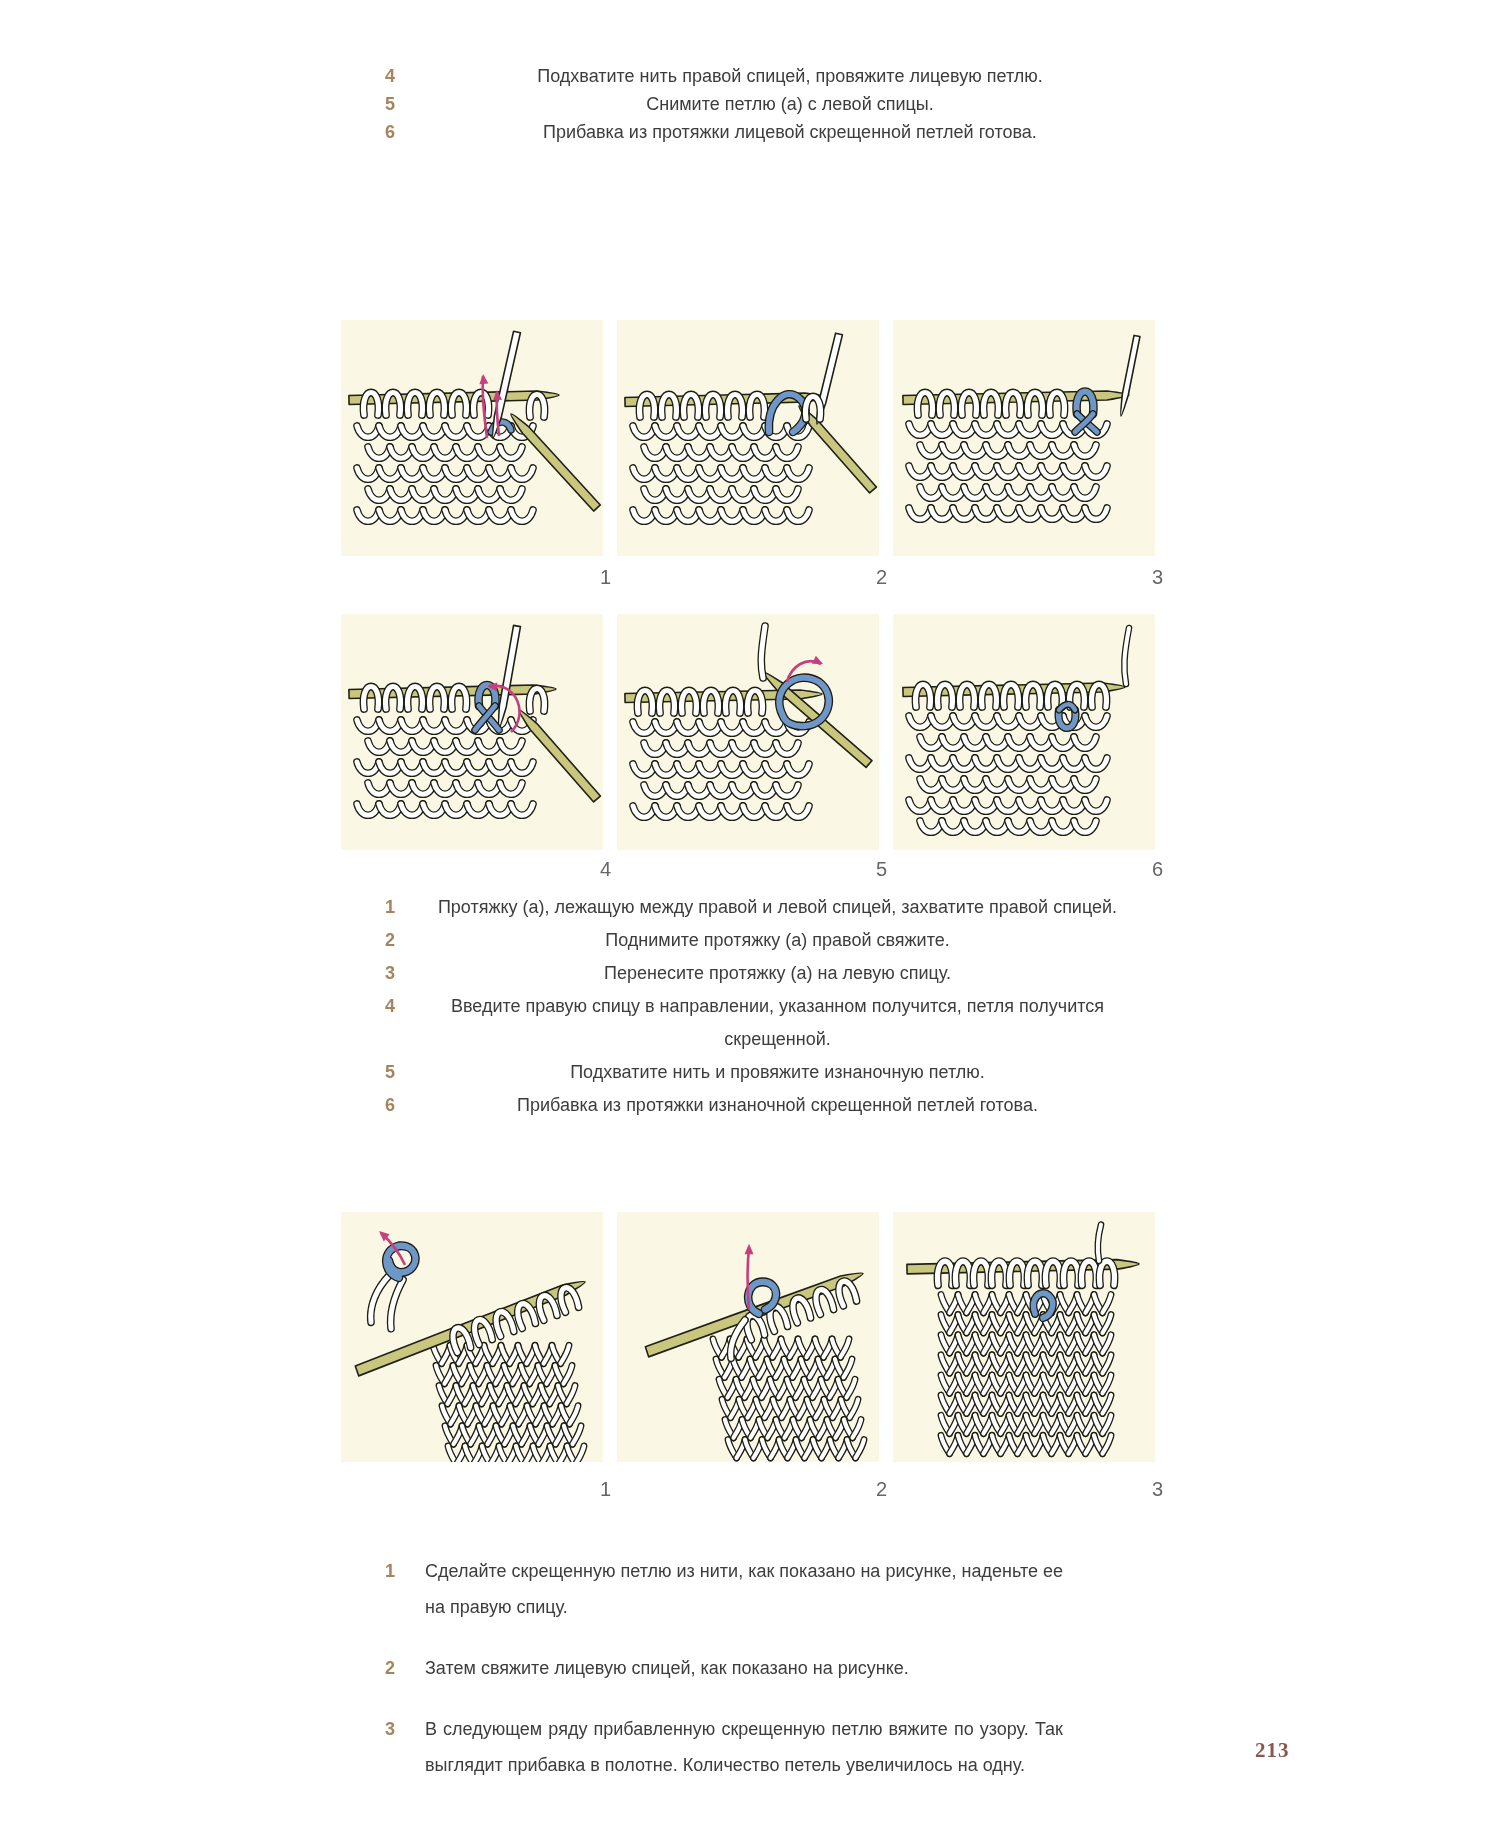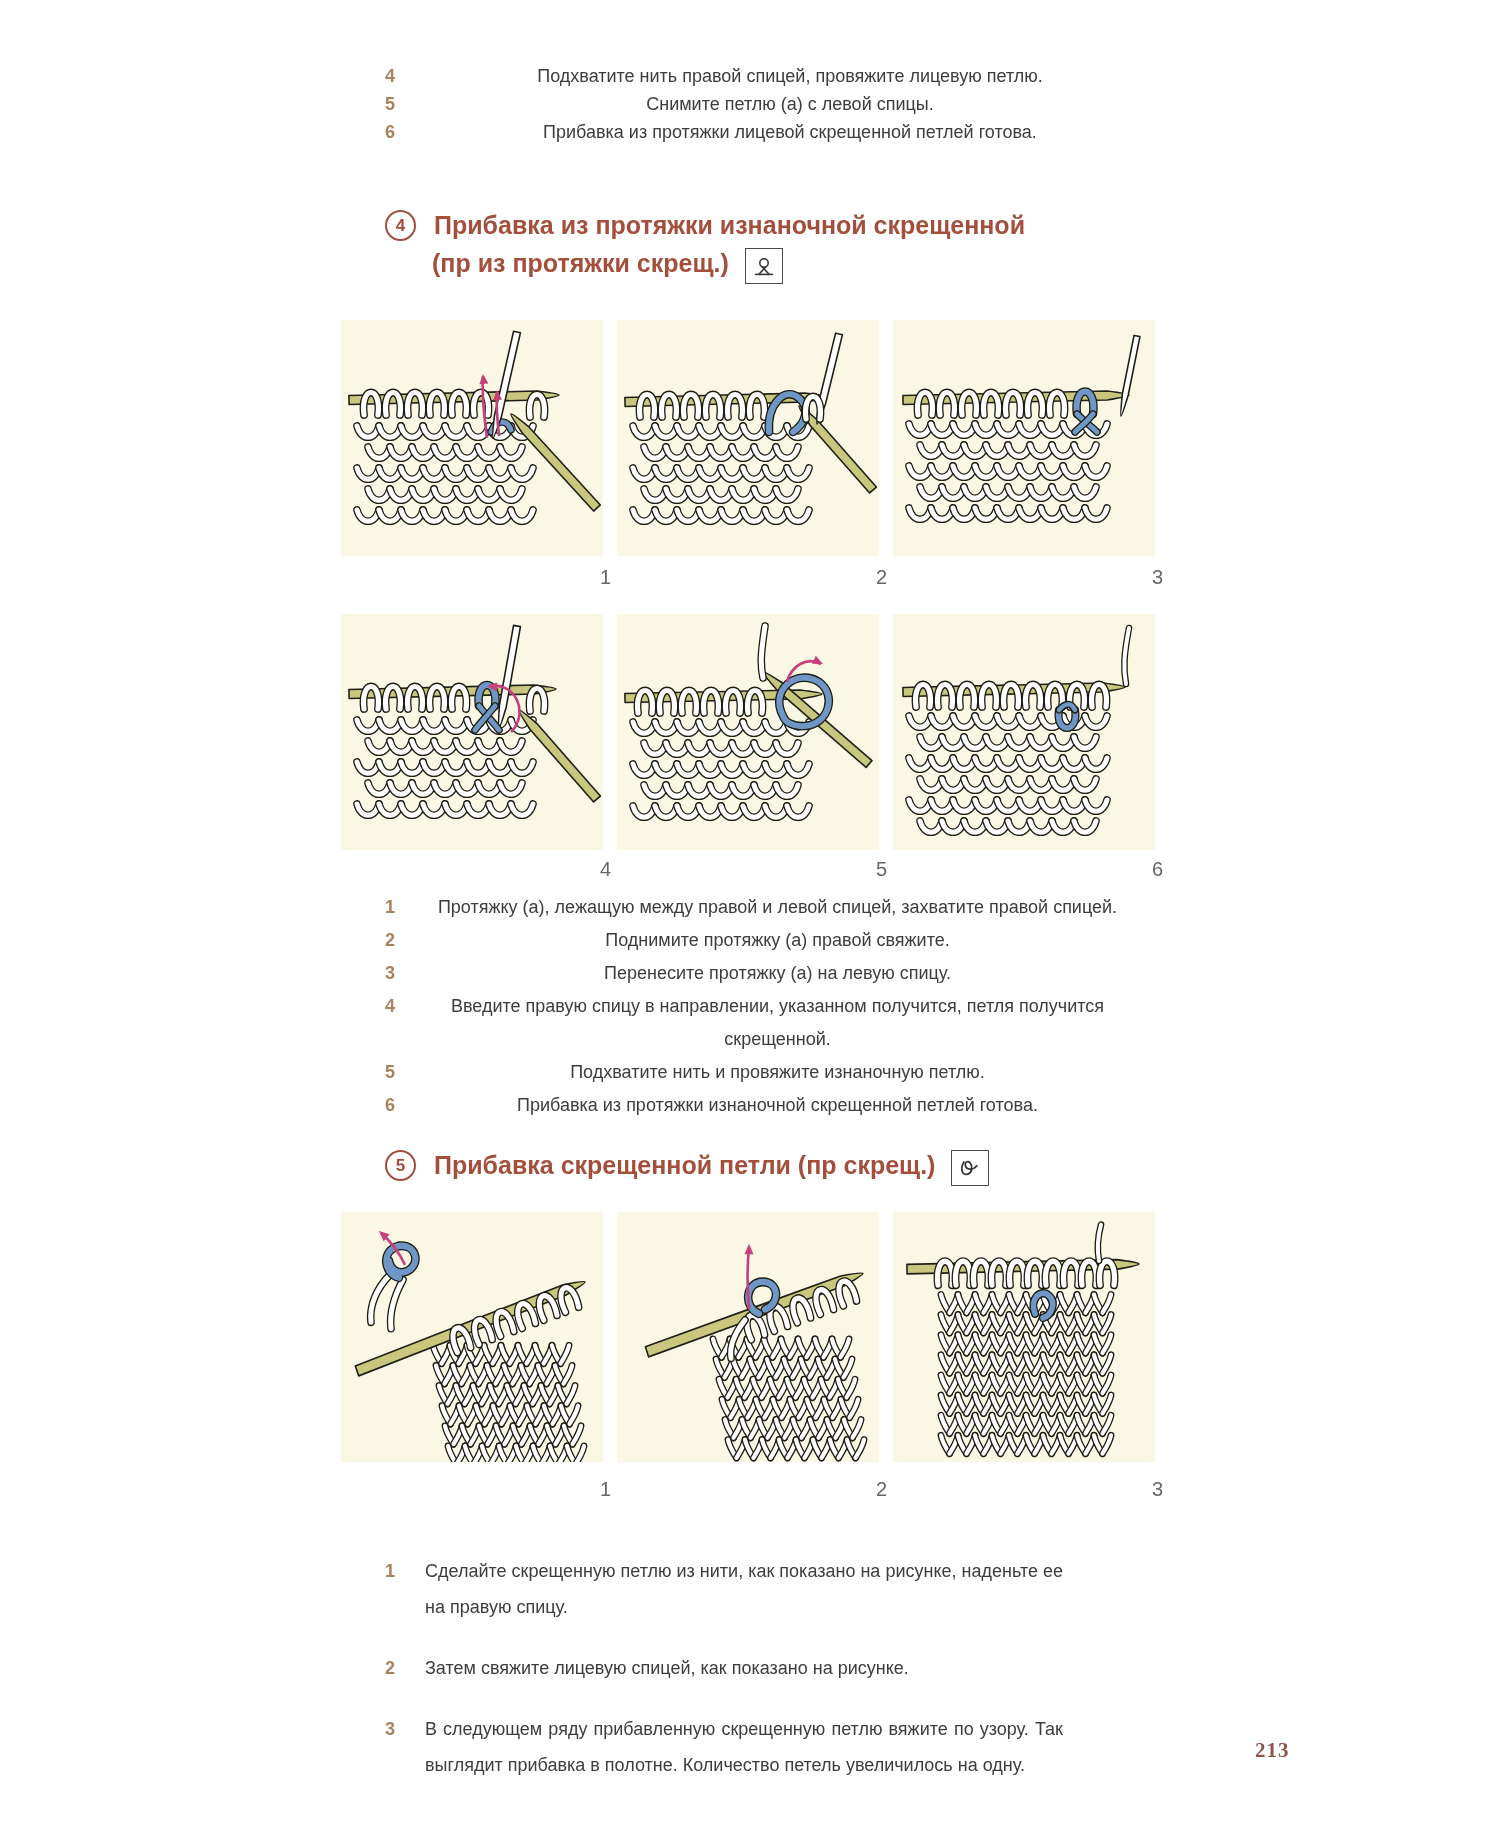--- a/index.html
+++ b/index.html
@@ -44,30 +44,20 @@
     <div class="step">
       <span class="num">5</span>
       <span class="txt">Снимите петлю (а) с левой спицы.</span>
       </div>
     <div class="step">
       <span class="num">6</span>
       <span class="txt">Прибавка из протяжки лицевой скрещенной петлей готова.</span>
       </div>
   </div>
 
-  <div class="sec-head" style="top:206px;">
-    <div><span class="sec-badge">4</span><span>Прибавка из протяжки изнаночной скрещенной</span></div>
-    <div class="h-line2"><span>(пр из протяжки скрещ.)</span><span class="sym-box">
-          <svg width="26" height="26" viewBox="0 0 34 34">
-        <path d="M 5 28 L 29 28" stroke="#333" stroke-width="2" fill="none"></path>
-        <circle cx="17" cy="13" r="5.5" stroke="#333" stroke-width="2" fill="none"></circle>
-        <path d="M 14 17.5 L 24 28 M 20 17.5 L 10 28" stroke="#333" stroke-width="2" fill="none"></path>
-      </svg>
-        </span></div>
-  </div>
 
   <svg class="fig" style="left:341px;top:320px;height:236px" viewBox="0 0 262 236" preserveAspectRatio="none">
       <path d="M 16 106 C 20 121 34 121 38 106" fill="none" stroke="#1d1d12" stroke-width="7.6" stroke-linecap="round"></path>
       <path d="M 16 106 C 20 121 34 121 38 106" fill="none" stroke="#fff" stroke-width="5" stroke-linecap="round"></path>
       <path d="M 38 106 C 42 121 56 121 60 106" fill="none" stroke="#1d1d12" stroke-width="7.6" stroke-linecap="round"></path>
       <path d="M 38 106 C 42 121 56 121 60 106" fill="none" stroke="#fff" stroke-width="5" stroke-linecap="round"></path>
       <path d="M 60 106 C 64 121 78 121 82 106" fill="none" stroke="#1d1d12" stroke-width="7.6" stroke-linecap="round"></path>
       <path d="M 60 106 C 64 121 78 121 82 106" fill="none" stroke="#fff" stroke-width="5" stroke-linecap="round"></path>
       <path d="M 82 106 C 86 121 100 121 104 106" fill="none" stroke="#1d1d12" stroke-width="7.6" stroke-linecap="round"></path>
       <path d="M 82 106 C 86 121 100 121 104 106" fill="none" stroke="#fff" stroke-width="5" stroke-linecap="round"></path>
@@ -726,27 +716,20 @@
     <div class="step">
         <span class="num">5</span>
         <span class="txt">Подхватите нить и провяжите изнаночную петлю.</span>
       </div>
     <div class="step">
         <span class="num">6</span>
         <span class="txt">Прибавка из протяжки изнаночной скрещенной петлей готова.</span>
       </div>
   </div>
 
-  <div class="sec-head" style="top:1146px;">
-    <div><span class="sec-badge">5</span><span>Прибавка скрещенной петли (пр скрещ.)</span><span class="sym-box">
-          <svg width="26" height="26" viewBox="0 0 34 34">
-      <path d="M 9 9 C 3 20 8 27 14 25 C 20 23 21 15 17 10 C 14 7 10 9 11 14 C 12 19 20 21 26 14" stroke="#333" stroke-width="2.2" fill="none" stroke-linecap="round"></path>
-    </svg>
-        </span></div>
-  </div>
 
   <svg class="fig" style="left:341px;top:1212px;height:250px" viewBox="0 0 262 236" preserveAspectRatio="none">
       <path d="M 92 126 C 94 134 98 139 100.5 143" fill="none" stroke="#1d1d12" stroke-width="6.800000000000001" stroke-linecap="round"></path>
       <path d="M 92 126 C 94 134 98 139 100.5 143" fill="none" stroke="#fff" stroke-width="4.2" stroke-linecap="round"></path>
       <path d="M 109 126 C 107 134 103 139 100.5 143" fill="none" stroke="#1d1d12" stroke-width="6.800000000000001" stroke-linecap="round"></path>
       <path d="M 109 126 C 107 134 103 139 100.5 143" fill="none" stroke="#fff" stroke-width="4.2" stroke-linecap="round"></path>
       <path d="M 109 126 C 111 134 115 139 117.5 143" fill="none" stroke="#1d1d12" stroke-width="6.800000000000001" stroke-linecap="round"></path>
       <path d="M 109 126 C 111 134 115 139 117.5 143" fill="none" stroke="#fff" stroke-width="4.2" stroke-linecap="round"></path>
       <path d="M 126 126 C 124 134 120 139 117.5 143" fill="none" stroke="#1d1d12" stroke-width="6.800000000000001" stroke-linecap="round"></path>
       <path d="M 126 126 C 124 134 120 139 117.5 143" fill="none" stroke="#fff" stroke-width="4.2" stroke-linecap="round"></path>

